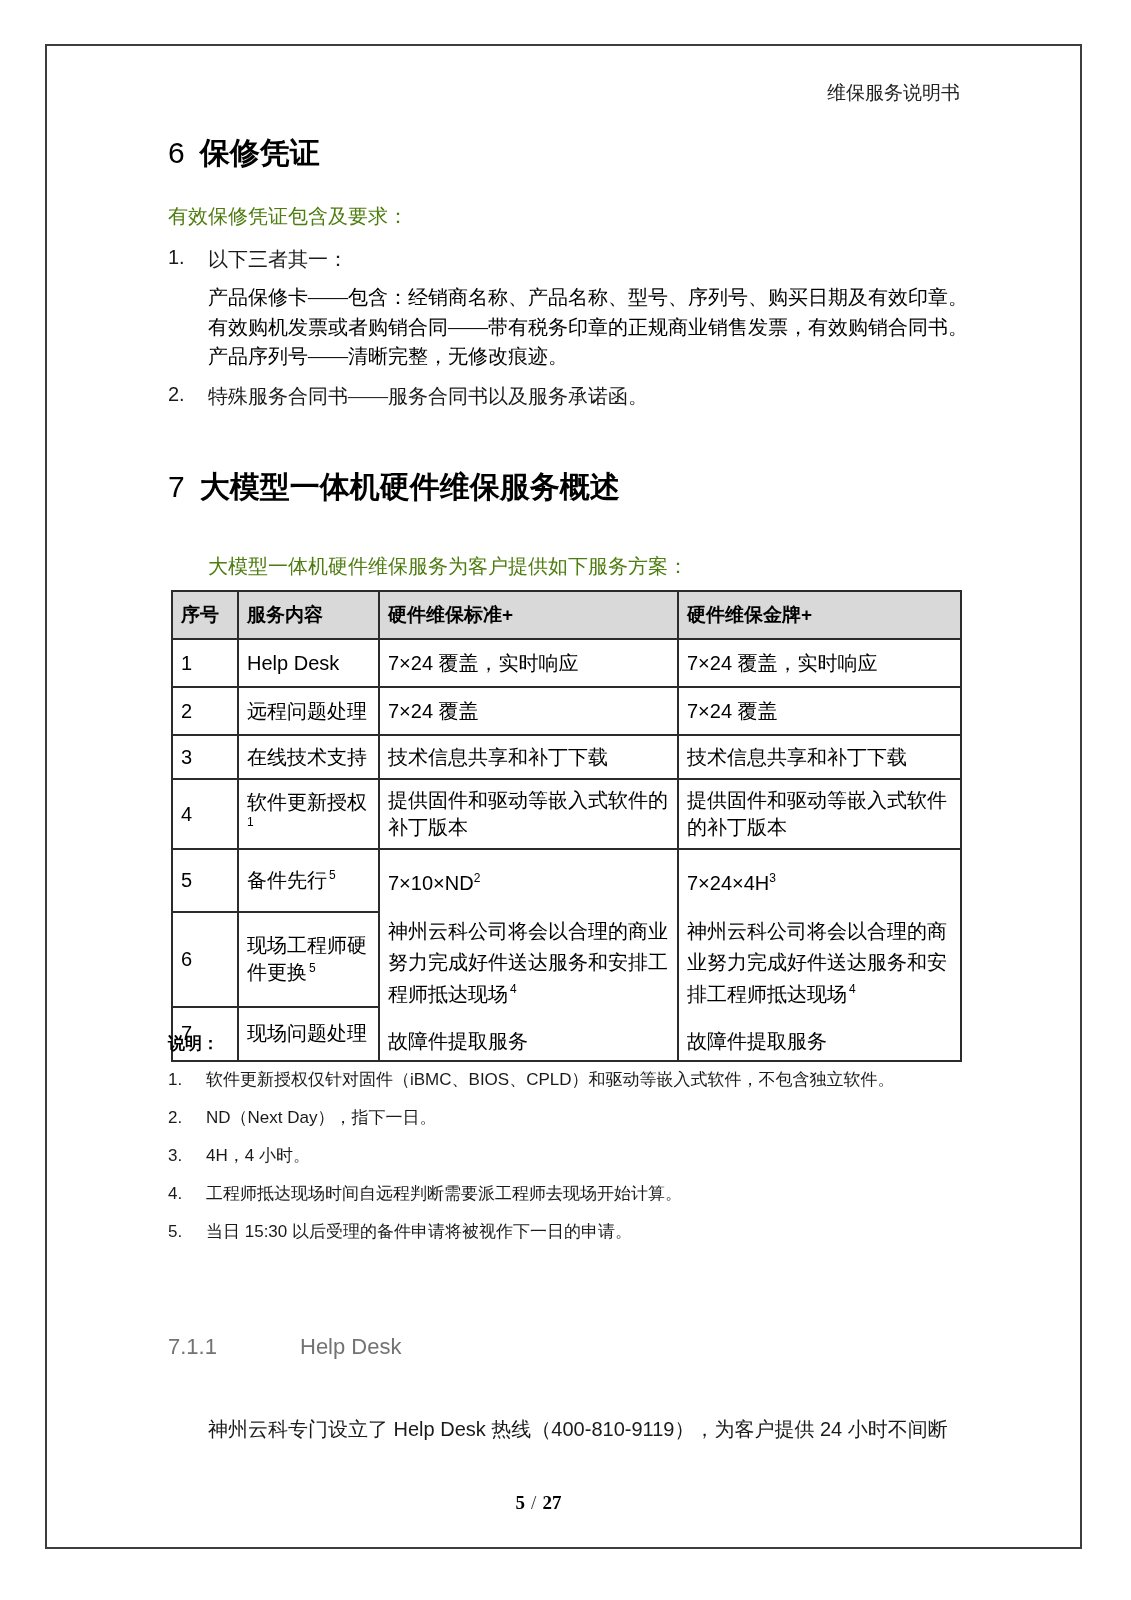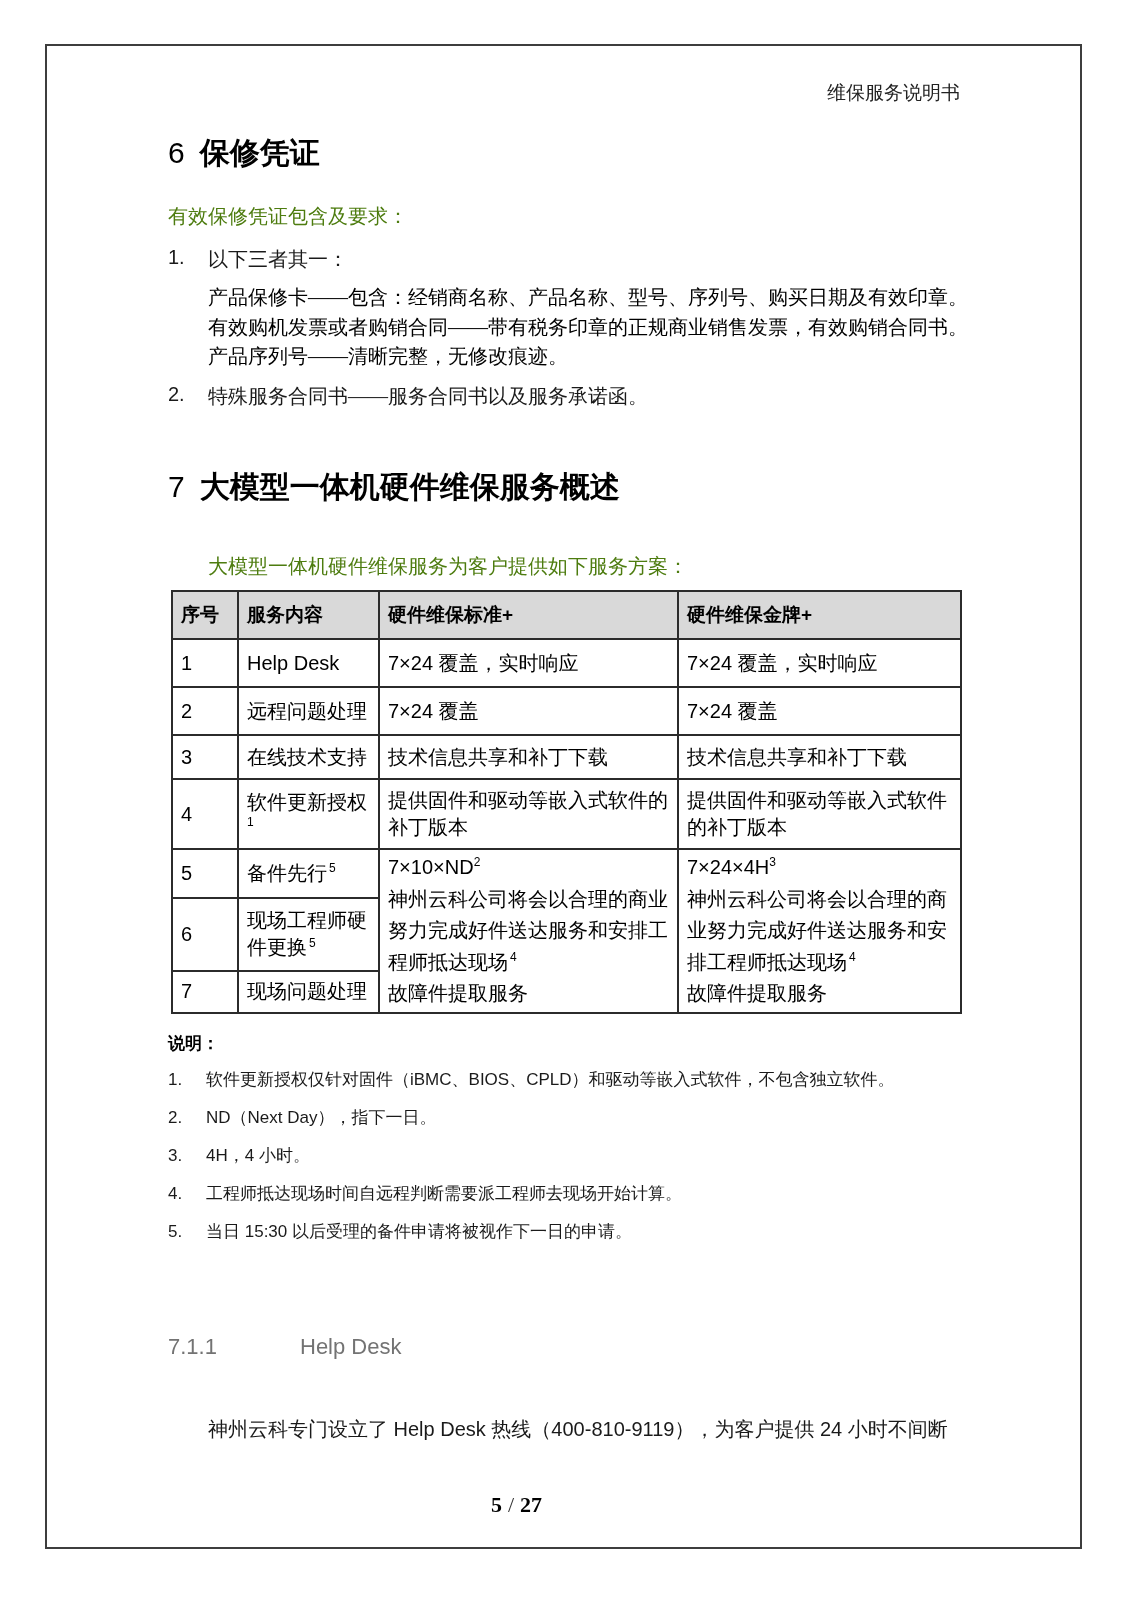--- a/index.html
+++ b/index.html
@@ -53,34 +53,34 @@
   }
   .svc-table th{background:#d9d9d9;font-size:19px;font-weight:700;}
   .rowh{height:48px;}
   .r3{height:44px;}
   .r4{height:70px;}
   .r5{height:47px;}
   .r6{height:71px;}
   .r7{height:40px;}
   .cell-lines{line-height:27px;}
   .merged{vertical-align:middle;}
-  .merged .mline{line-height:31.5px;}
+  .merged .mline{line-height:31.5px;margin-top:16px;}
   sup.sp{font-size:12px;vertical-align:super;line-height:0;margin-left:2px;}
   sup.sp0{font-size:12px;vertical-align:super;line-height:0;}
   
   .notes-label{position:absolute;left:168px;top:1032px;font-size:17px;font-weight:700;color:#000;}
   .notes{position:absolute;left:168px;top:1068px;width:800px;}
   .note{display:flex;font-size:17px;line-height:24px;color:#1a1a1a;margin-bottom:14px;}
   .note .nnum{width:38px;flex:none;}
   .note .ntext{flex:1;}
   
   .para{position:absolute;left:208px;top:1415px;width:756px;font-size:20px;line-height:28px;color:#1a1a1a;}
   .footer{
     position:absolute;left:45px;top:1492px;width:943px;text-align:center;
-    font-size:22px;color:#000;
+    font-size:19px;color:#000;padding-left:22px;
   }
   .footer .fp{font-weight:700;}
   .footer .fsep{font-weight:400;padding:0 6px;color:#333;}
 </style>
 </head>
 <body>
 
 <div class="page">
   <div class="page-border"></div>
 

